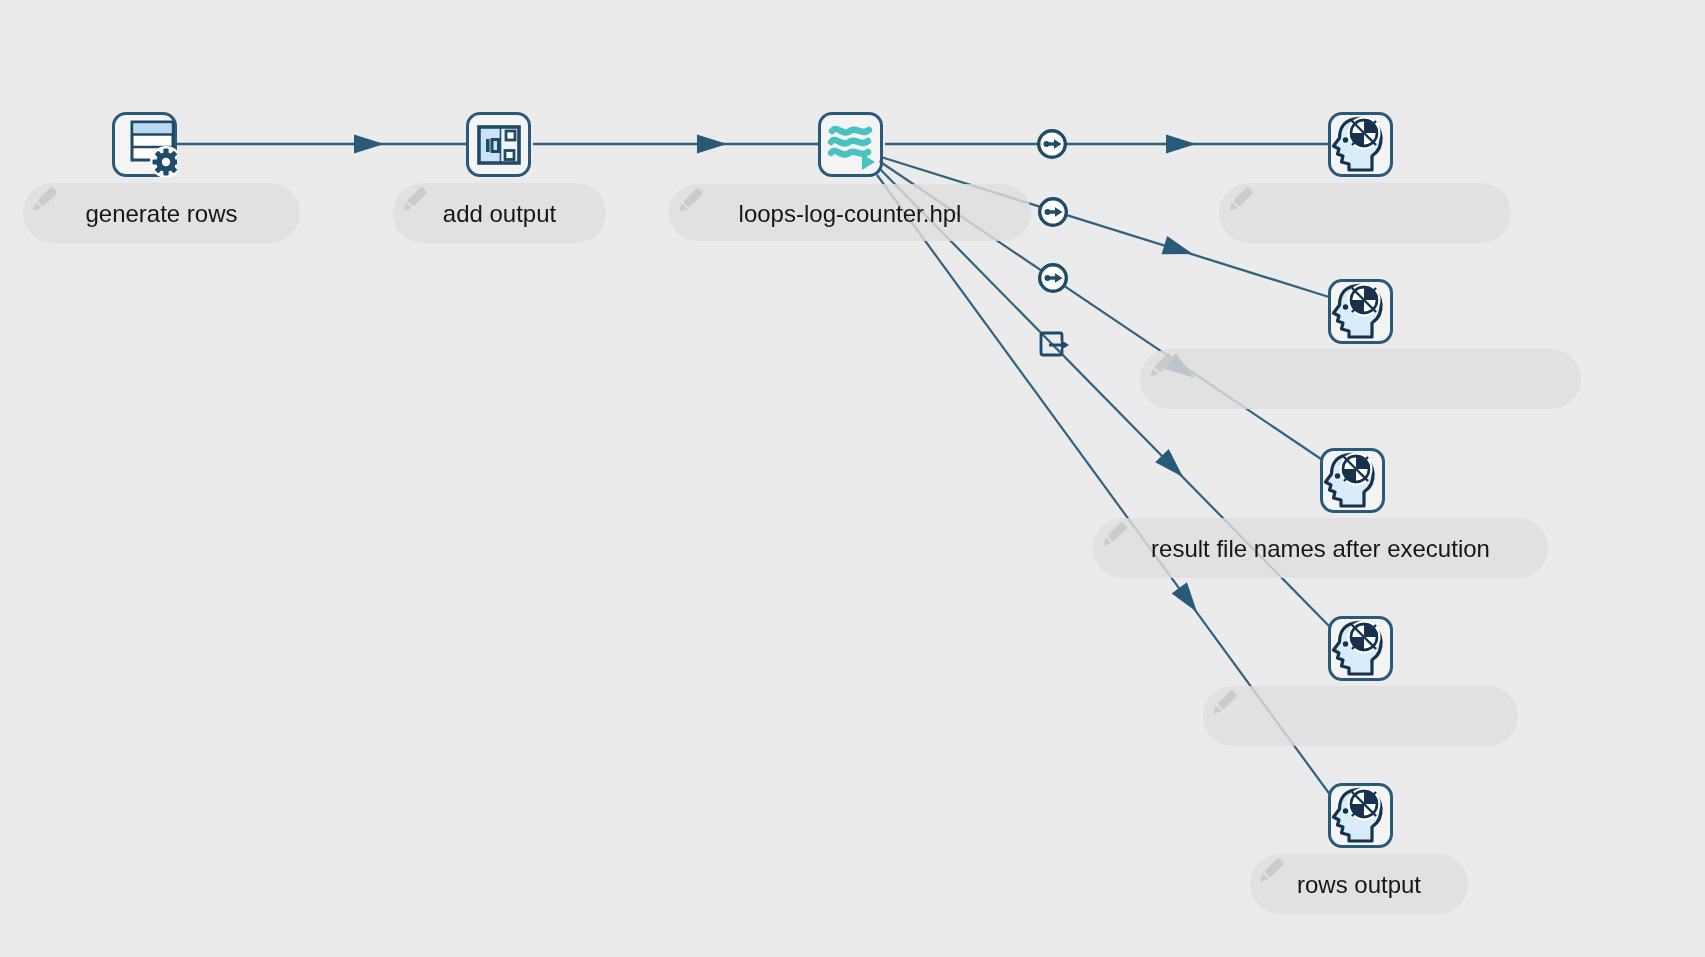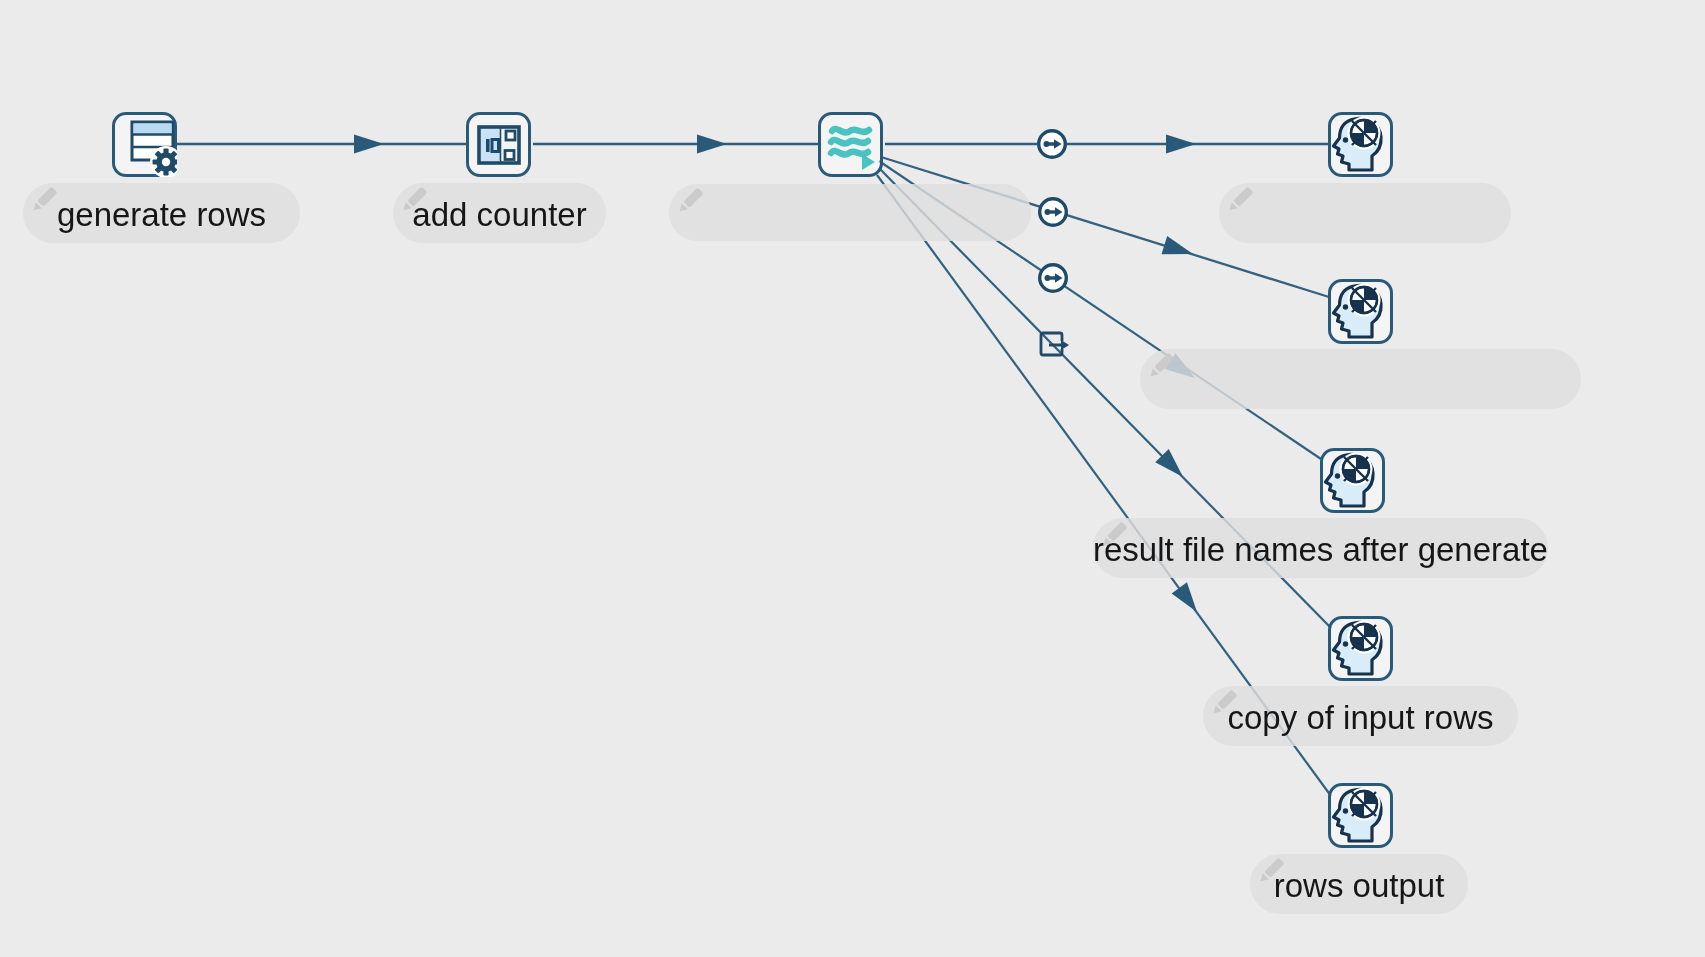--- a/index.html
+++ b/index.html
@@ -26,21 +26,21 @@
     position:absolute;
     height:60px;
     border-radius:30px;
     background:rgba(222,222,222,0.82);
     display:flex;
     align-items:center;
     justify-content:center;
     white-space:nowrap;
   }
   .pill .lbl{
-    font-size:33px;
+    font-size:24px;
     color:#161616;
     line-height:1;
     padding-top:2px;
   }
   .pencil{
     position:absolute;
     left:5px;top:1px;
     width:32px;height:32px;
     opacity:.9;
   }
@@ -197,30 +197,31 @@
   <span class="lbl">generate rows</span>
 </div>
 
 <div class="pill" style="left:393px;top:183px;width:213px">
   <svg class="pencil" viewBox="0 0 30 30">
     <g transform="rotate(45 15 15)" fill="#c9c9c9">
       <rect x="11" y="1" width="8" height="19" rx="2"></rect>
         <polygon points="11,22 19,22 15,29"></polygon>
     </g>
   </svg>
-  <span class="lbl">add counter</span>
+  <span class="lbl">add output</span>
 </div>
 
 <div class="pill" style="left:669px;top:184px;width:362px;height:57px">
   <svg class="pencil" viewBox="0 0 30 30">
     <g transform="rotate(45 15 15)" fill="#c9c9c9">
       <rect x="11" y="1" width="8" height="19" rx="2"></rect>
         <polygon points="11,22 19,22 15,29"></polygon>
     </g>
   </svg>
+  <span class="lbl">loops-log-counter.hpl</span>
 </div>
 
 <div class="pill" style="left:1219px;top:183px;width:292px">
   <svg class="pencil" viewBox="0 0 30 30">
     <g transform="rotate(45 15 15)" fill="#c9c9c9">
       <rect x="11" y="1" width="8" height="19" rx="2"></rect>
         <polygon points="11,22 19,22 15,29"></polygon>
     </g>
   </svg>
 </div>
@@ -234,31 +235,30 @@
   </svg>
 </div>
 
 <div class="pill" style="left:1093px;top:518px;width:455px">
   <svg class="pencil" viewBox="0 0 30 30">
     <g transform="rotate(45 15 15)" fill="#c9c9c9">
       <rect x="11" y="1" width="8" height="19" rx="2"></rect>
         <polygon points="11,22 19,22 15,29"></polygon>
     </g>
   </svg>
-  <span class="lbl">result file names after generate</span>
+  <span class="lbl">result file names after execution</span>
 </div>
 
 <div class="pill" style="left:1203px;top:686px;width:315px">
   <svg class="pencil" viewBox="0 0 30 30">
     <g transform="rotate(45 15 15)" fill="#c9c9c9">
       <rect x="11" y="1" width="8" height="19" rx="2"></rect>
         <polygon points="11,22 19,22 15,29"></polygon>
     </g>
   </svg>
-  <span class="lbl">copy of input rows</span>
 </div>
 
 <div class="pill" style="left:1250px;top:854px;width:218px">
   <svg class="pencil" viewBox="0 0 30 30">
     <g transform="rotate(45 15 15)" fill="#c9c9c9">
       <rect x="11" y="1" width="8" height="19" rx="2"></rect>
         <polygon points="11,22 19,22 15,29"></polygon>
     </g>
   </svg>
   <span class="lbl">rows output</span>

